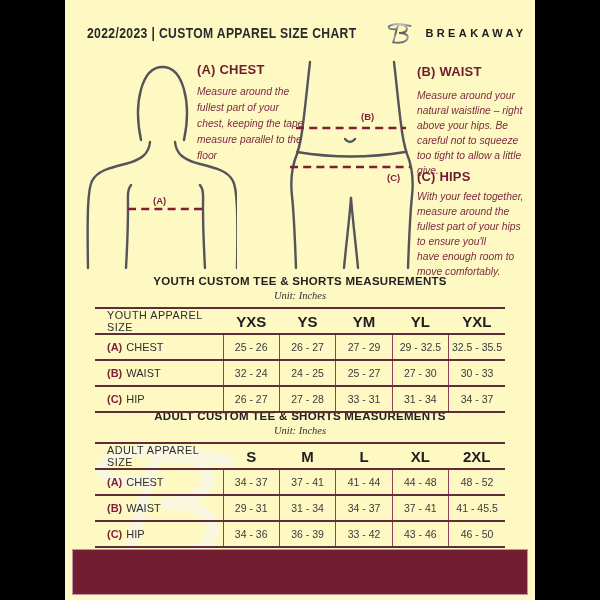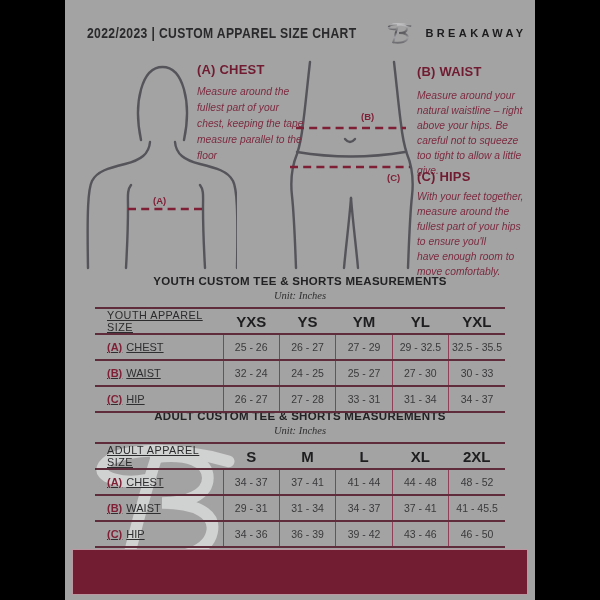--- a/index.html
+++ b/index.html
@@ -1,18 +1,18 @@
 <!DOCTYPE html>
 <html><head>
 <meta charset="utf-8">
 <style>
   html,body{margin:0;padding:0;}
   body{width:600px;height:600px;background:#000;overflow:hidden;position:relative;
        font-family:"Liberation Sans",sans-serif;-webkit-font-smoothing:antialiased;}
-  .page{position:absolute;left:65px;top:0;width:470px;height:600px;background:#a3a3a3;}
+  .page{position:absolute;left:65px;top:0;width:470px;height:600px;background:#fef9c3;}
 
   
   .hdr{position:absolute;left:22px;right:28px;top:18px;height:30px;display:flex;
        justify-content:space-between;align-items:center;}
   .hdr-title{font-weight:bold;font-size:13.5px;color:#2a2a2c;letter-spacing:.4px;
        transform:scaleX(.9) scaleY(1.08);transform-origin:left center;white-space:nowrap;}
   .brand{display:flex;align-items:center;gap:13px;}
   .brand-name{font-weight:bold;font-size:11px;color:#1c1c1e;letter-spacing:3.4px;white-space:nowrap;}
 
   
@@ -33,21 +33,21 @@
 
   
   table.size{position:absolute;left:30px;width:410px;border-collapse:collapse;table-layout:fixed;
              border-bottom:2px solid #5f2c3b;z-index:2;}
   table.size col.c0{width:128px;}
   table.size tr{border-top:2px solid #5f2c3b;}
   table.size th,table.size td{padding:0;background:transparent;}
   table.size th{height:23px;font-size:15px;color:#1e1e20;text-align:center;}
   table.size th.lbl{font-weight:normal;text-align:left;padding-left:12px;letter-spacing:.5px;font-size:10.8px;color:#2b2b2d;}
   table.size td{height:24px;border-left:1.5px solid #8f4058;font-size:10.5px;color:#3a3a3c;text-align:center;}
-  table.size td.lbl,table.size th.lbl{border-left:none;text-decoration:underline;}
+  table.size td.lbl,table.size th.lbl{border-left:none;}
   table.size td.lbl{text-align:left;padding-left:12px;font-size:11px;color:#2e2e30;}
   .pfx{font-weight:bold;color:#7e1f36;margin-right:4px;}
 
   
   .wm{position:absolute;left:22px;top:428px;opacity:.55;z-index:1;}
   .wm path{fill:none;stroke:#f6f7f8;stroke-linecap:round;}
   .footer-bar{position:absolute;left:7px;top:549px;width:454px;height:44px;background:#731d33;
               border:1.5px solid #bb97a2;z-index:3;}
 </style>
 </head>
@@ -200,21 +200,21 @@
       <td>29 - 31</td>
       <td>31 - 34</td>
       <td>34 - 37</td>
       <td>37 - 41</td>
       <td>41 - 45.5</td>
     </tr>
     <tr>
       <td class="lbl"><span class="pfx">(C)</span><span>HIP</span></td>
       <td>34 - 36</td>
       <td>36 - 39</td>
-      <td>39 - 42</td>
+      <td>33 - 42</td>
       <td>43 - 46</td>
       <td>46 - 50</td>
     </tr>
   </tbody>
     </table>
 
   <div class="footer-bar"></div>
 </div>
 
 </body></html>

